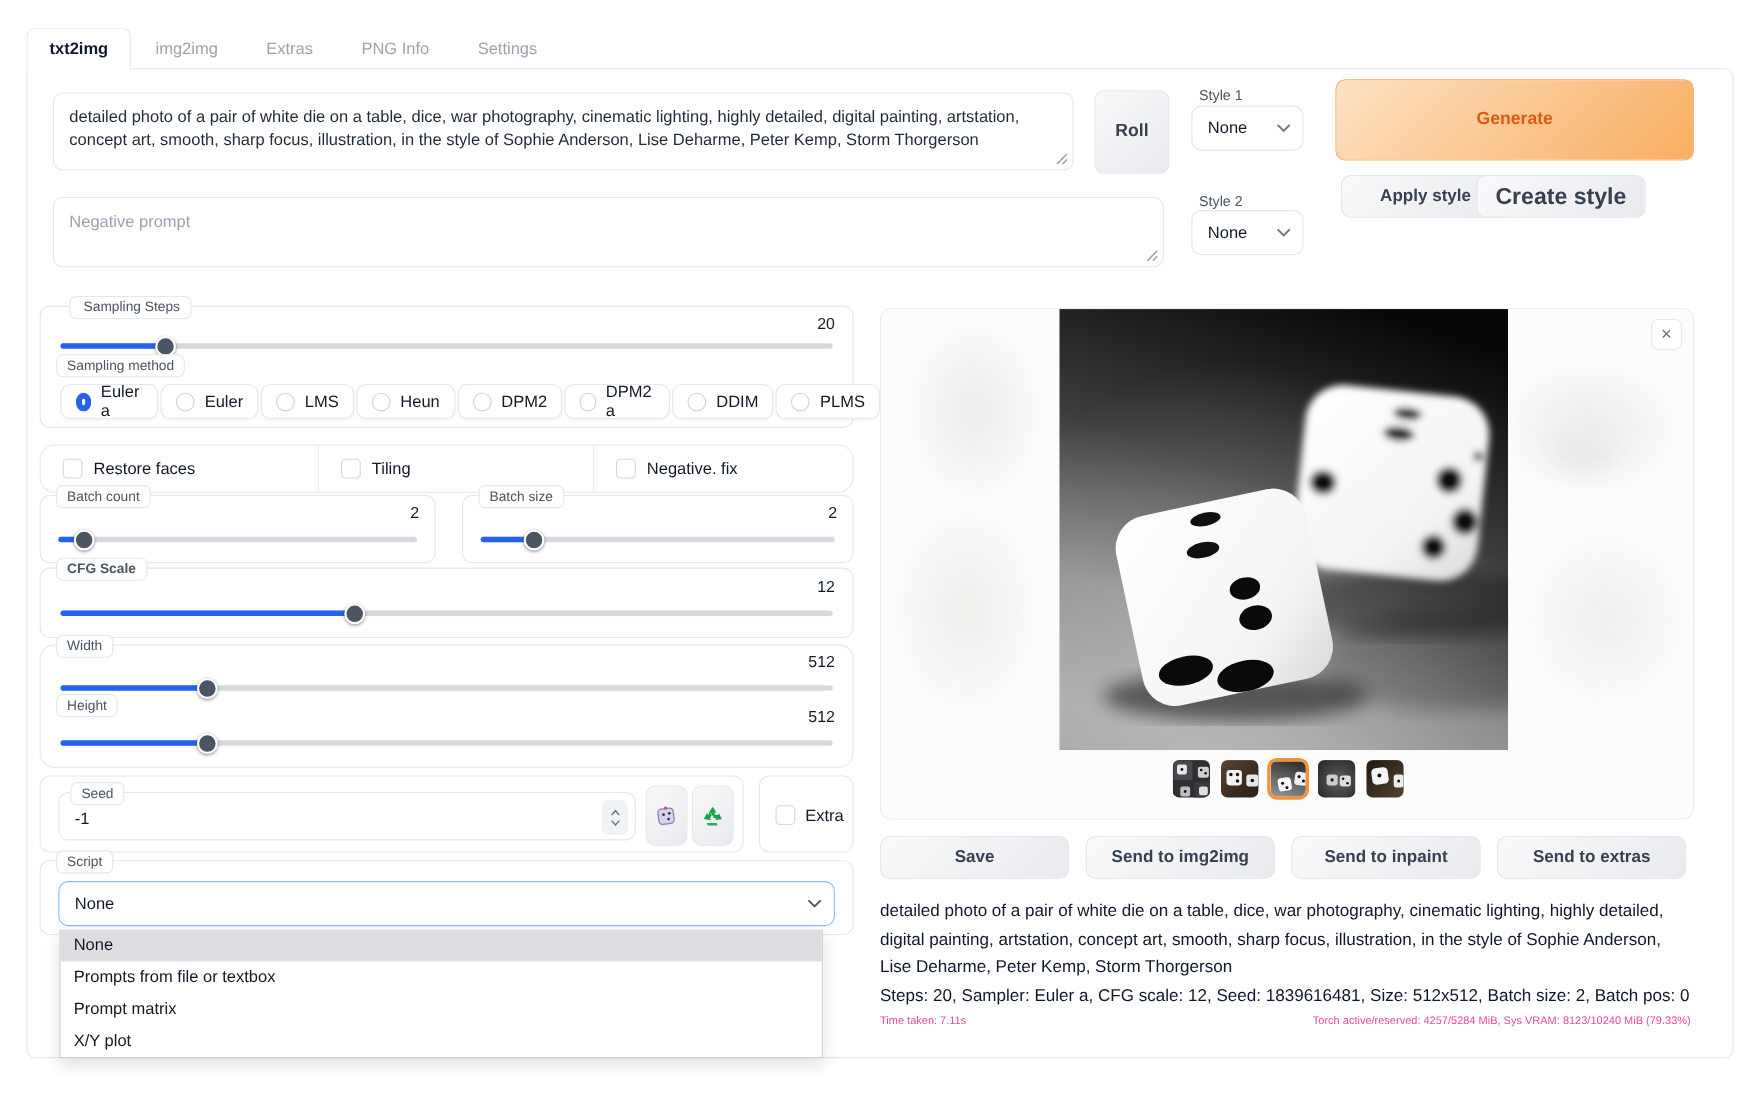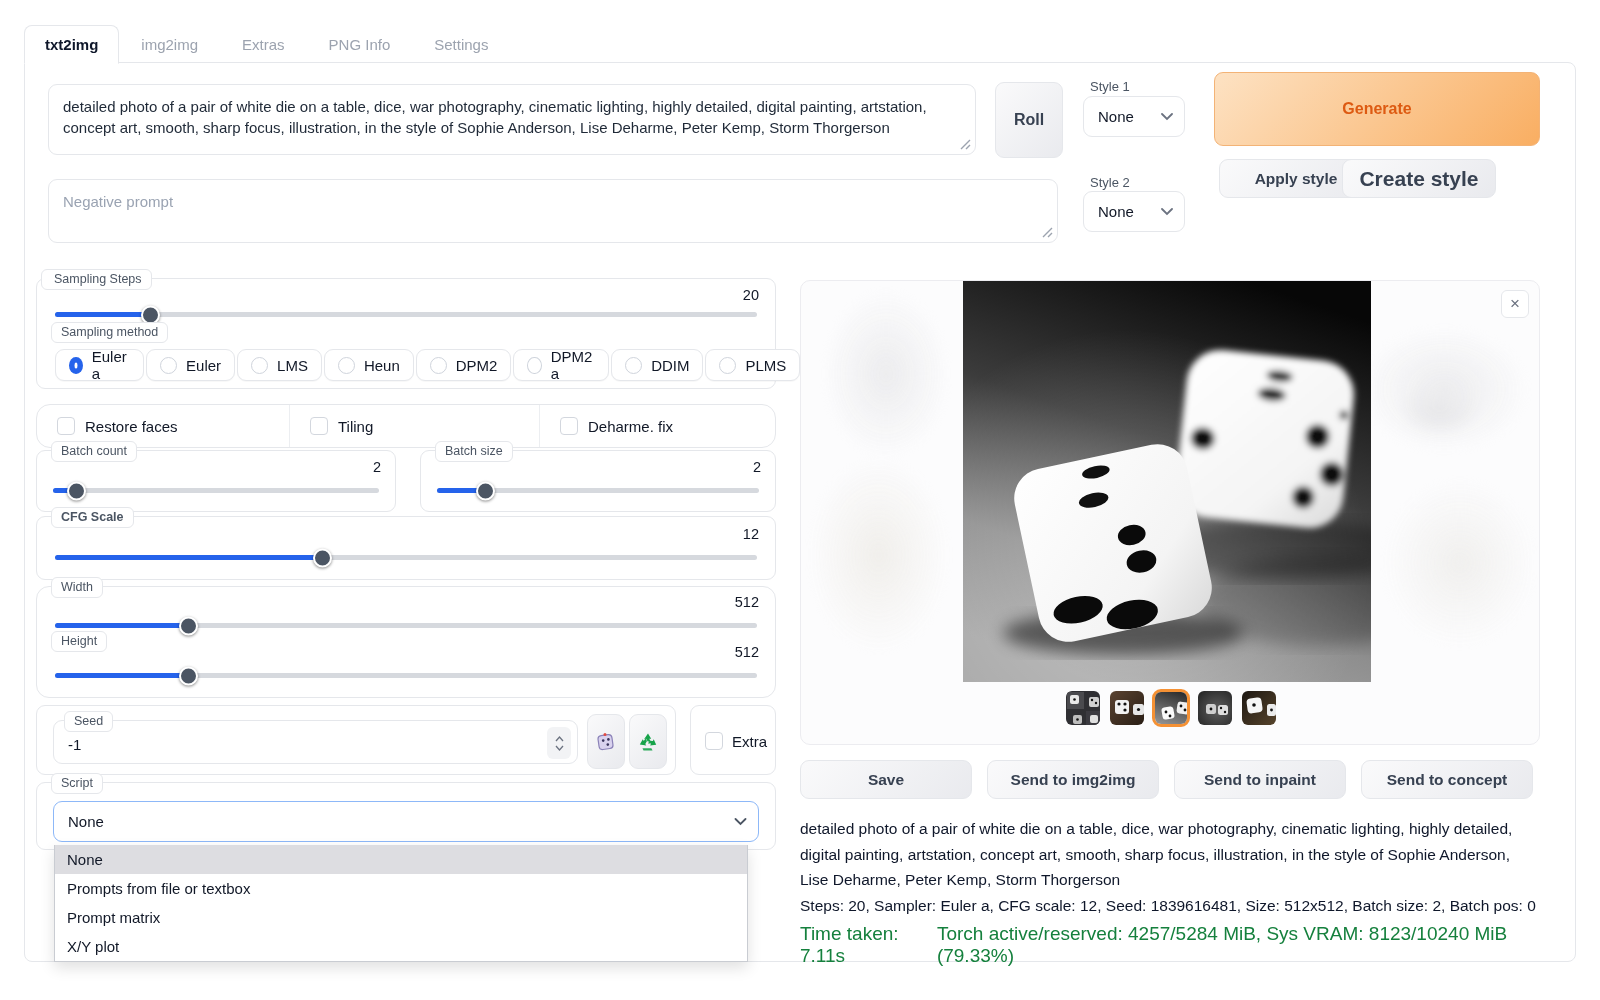--- a/index.html
+++ b/index.html
@@ -99,21 +99,21 @@
   <div class="btn-gray" style="position:absolute;left:1342px;top:159px;width:154px;height:39px;font-size:21px;">Create style</div>
 
   <div style="position:absolute;left:48px;top:179px;width:1010px;height:64px;">
     <textarea spellcheck="false" placeholder="Negative prompt" style=""></textarea>
     <svg class="grip" width="11" height="11" viewBox="0 0 11 11">
         <path d="M10 1L1 10M10 6L6 10" stroke="#9ca3af" stroke-width="1.4"></path>
       </svg>
   </div>
 
   <div class="panel" style="left:36px;top:278px;width:740px;height:111px;">
-    <div class="flabel" style="left:4px;padding-left:12px;">Sampling Steps</div>
+    <div class="flabel" style="left:26px;padding-left:12px;">Sampling Steps</div>
     <div class="val" style="top:8px;">20</div>
     <div class="slider-row" style="top:26px;">
       <div class="track">
           <div class="fill" style="width: 13.5%;">
             <div class="handle"></div>
           </div>
         </div>
     </div>
     <div class="flabel" style="left:14px;top:43px;">Sampling method</div>
     <div style="position:absolute;left:18px;top:70px;display:flex;gap:2px;">
@@ -156,21 +156,21 @@
     <div style="flex:0 0 253px;display:flex;align-items:center;gap:10px;padding-left:20px;border-right:1px solid #eceef1;">
       <span class="cbx"></span>
       <span class="cbx-label">Restore faces</span>
     </div>
     <div style="flex:0 0 250px;display:flex;align-items:center;gap:10px;padding-left:20px;border-right:1px solid #eceef1;">
       <span class="cbx"></span>
       <span class="cbx-label">Tiling</span>
     </div>
     <div style="flex:1;display:flex;align-items:center;gap:10px;padding-left:20px;">
       <span class="cbx"></span>
-      <span class="cbx-label">Deharme. fix</span>
+      <span class="cbx-label">Negative. fix</span>
     </div>
   </div>
 
   <div class="panel" style="left:36px;top:450px;width:360px;height:62px;">
     <div class="flabel" style="left:14px;">Batch count</div>
     <div class="val" style="top:8px;right:14px;">2</div>
     <div class="slider-row" style="top:30px;left:16px;right:16px;">
       <div class="track">
           <div class="fill" style="width: 7%;">
             <div class="handle"></div>
@@ -427,25 +427,25 @@
             <circle cx="29.5" cy="19" r="1.4" fill="#111"></circle>
           </svg>
       </div>
     </div>
   </div>
 
   <div style="position:absolute;left:800px;top:760px;width:733px;display:flex;gap:15px;">
     <div class="btn-gray" style="flex:1;height:39px;font-size:15.5px;">Save</div>
     <div class="btn-gray" style="flex:1;height:39px;font-size:15.5px;">Send to img2img</div>
     <div class="btn-gray" style="flex:1;height:39px;font-size:15.5px;">Send to inpaint</div>
-    <div class="btn-gray" style="flex:1;height:39px;font-size:15.5px;">Send to concept</div>
+    <div class="btn-gray" style="flex:1;height:39px;font-size:15.5px;">Send to extras</div>
   </div>
 
   <div style="position:absolute;left:800px;top:816px;width:737px;">
     <div class="outtext">detailed photo of a pair of white die on a table, dice, war photography, cinematic lighting, highly detailed, digital painting, artstation, concept art, smooth, sharp focus, illustration, in the style of Sophie Anderson, Lise Deharme, Peter Kemp, Storm Thorgerson</div>
     <div class="outtext" style="white-space:nowrap;">Steps: 20, Sampler: Euler a, CFG scale: 12, Seed: 1839616481, Size: 512x512, Batch size: 2, Batch pos: 0</div>
-    <div style="display:flex;justify-content:space-between;margin-top:5px;font-size:19px;color:#15803d;">
+    <div style="display:flex;justify-content:space-between;margin-top:5px;font-size:10px;color:#ec4899;">
       <span>Time taken: 7.11s</span>
       <span>Torch active/reserved: 4257/5284 MiB, Sys VRAM: 8123/10240 MiB (79.33%)</span>
     </div>
   </div>
 
 </div>
 
 </body></html>

